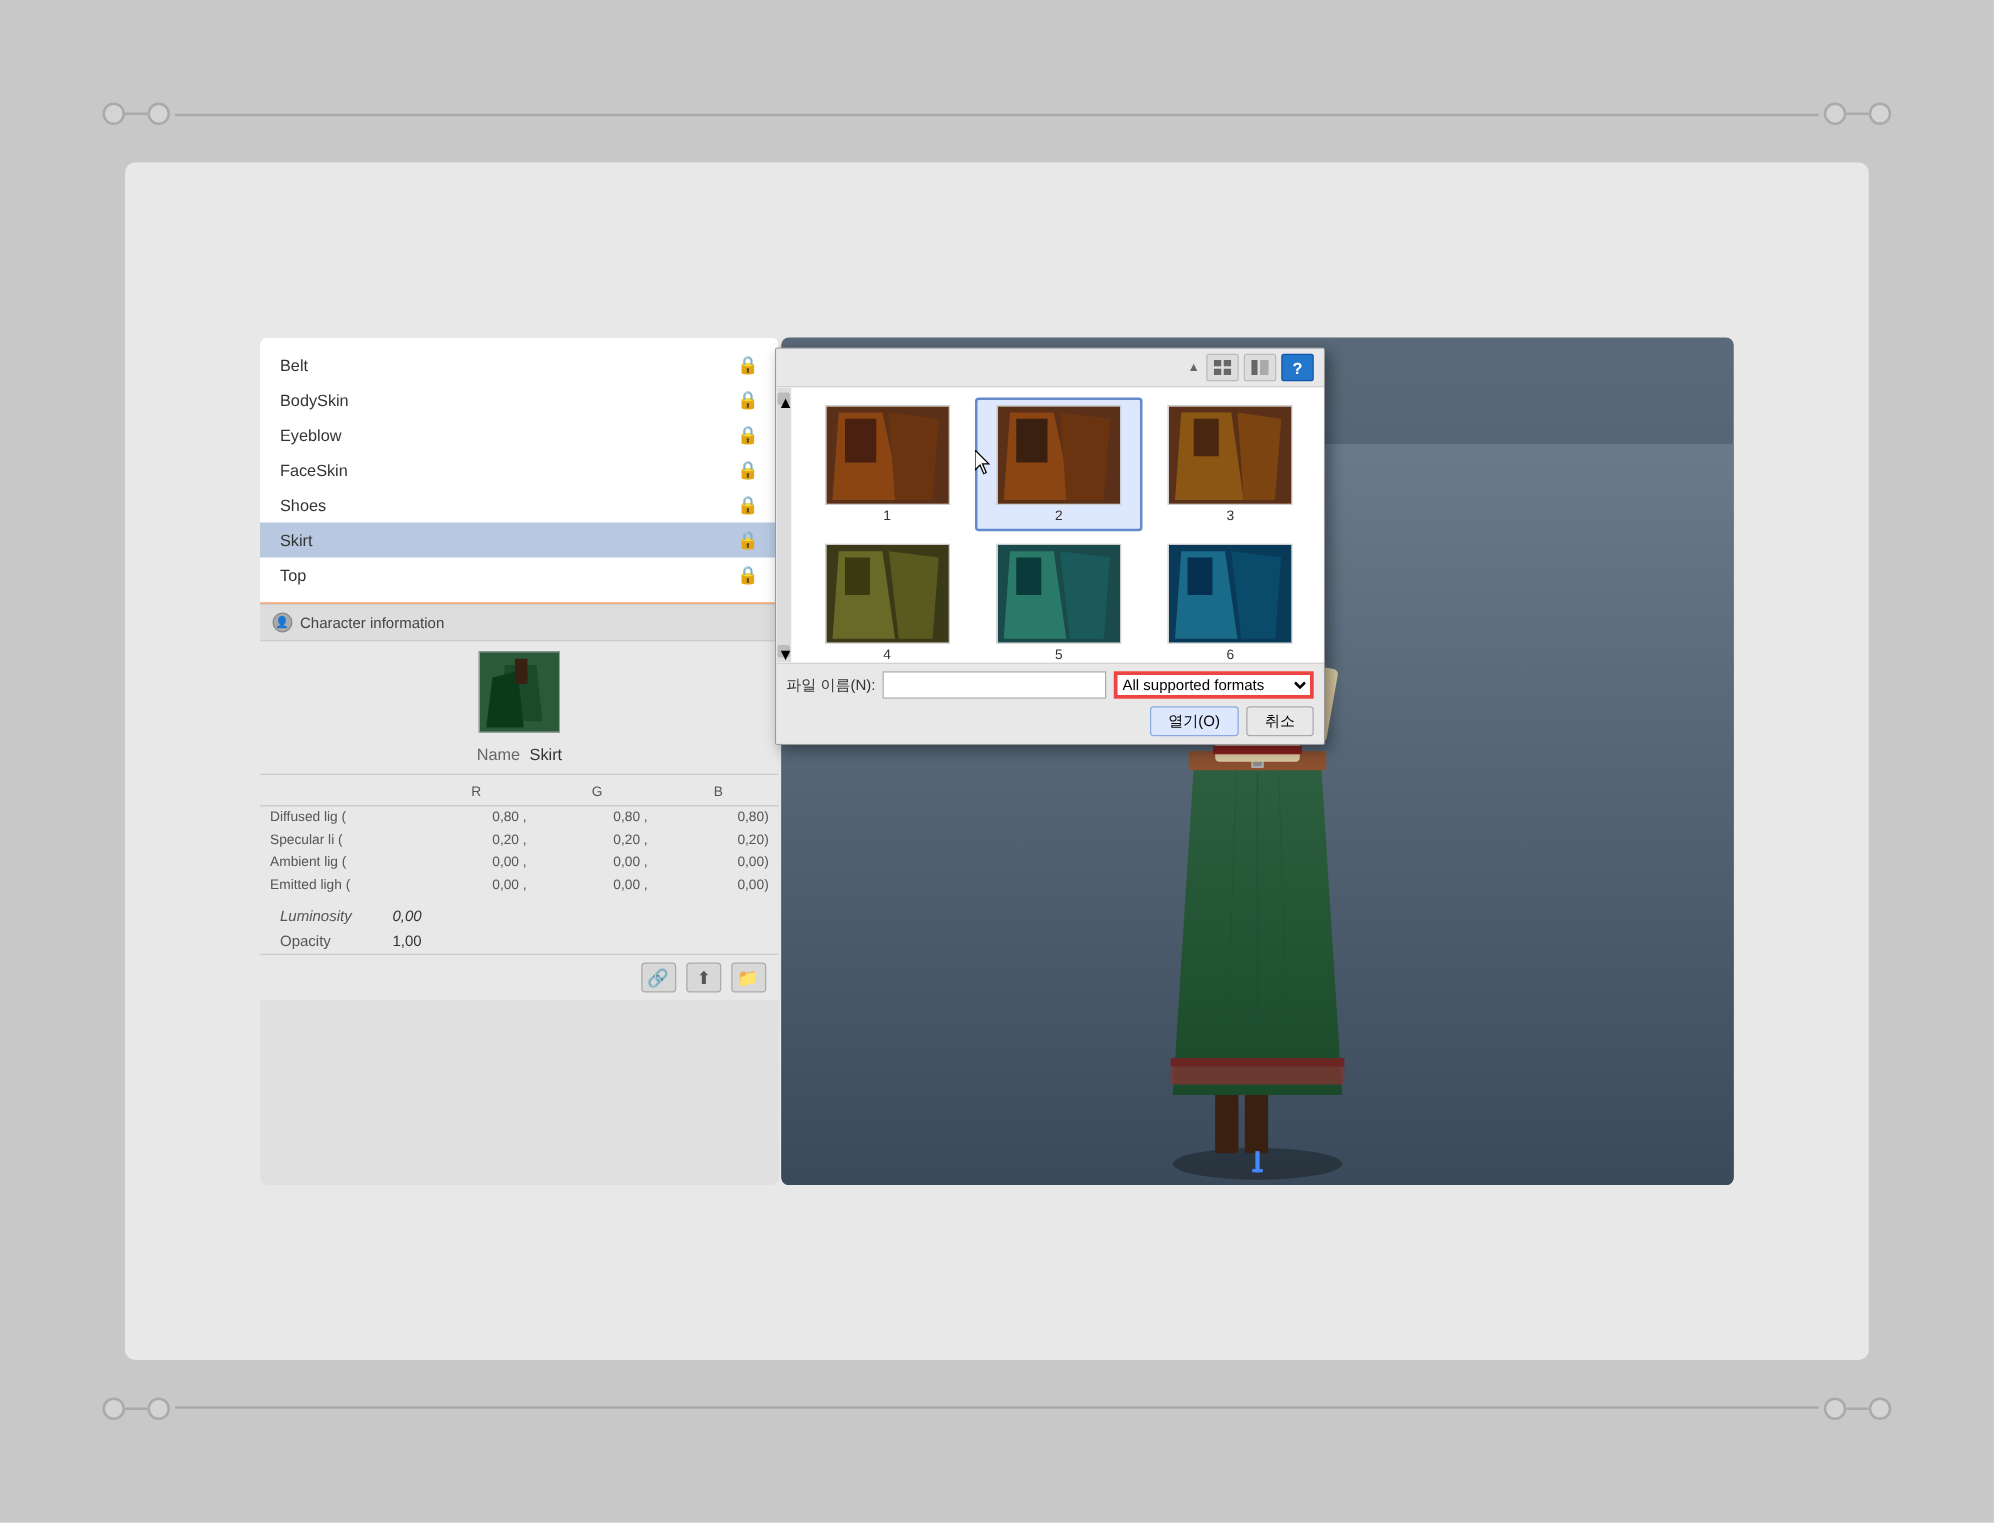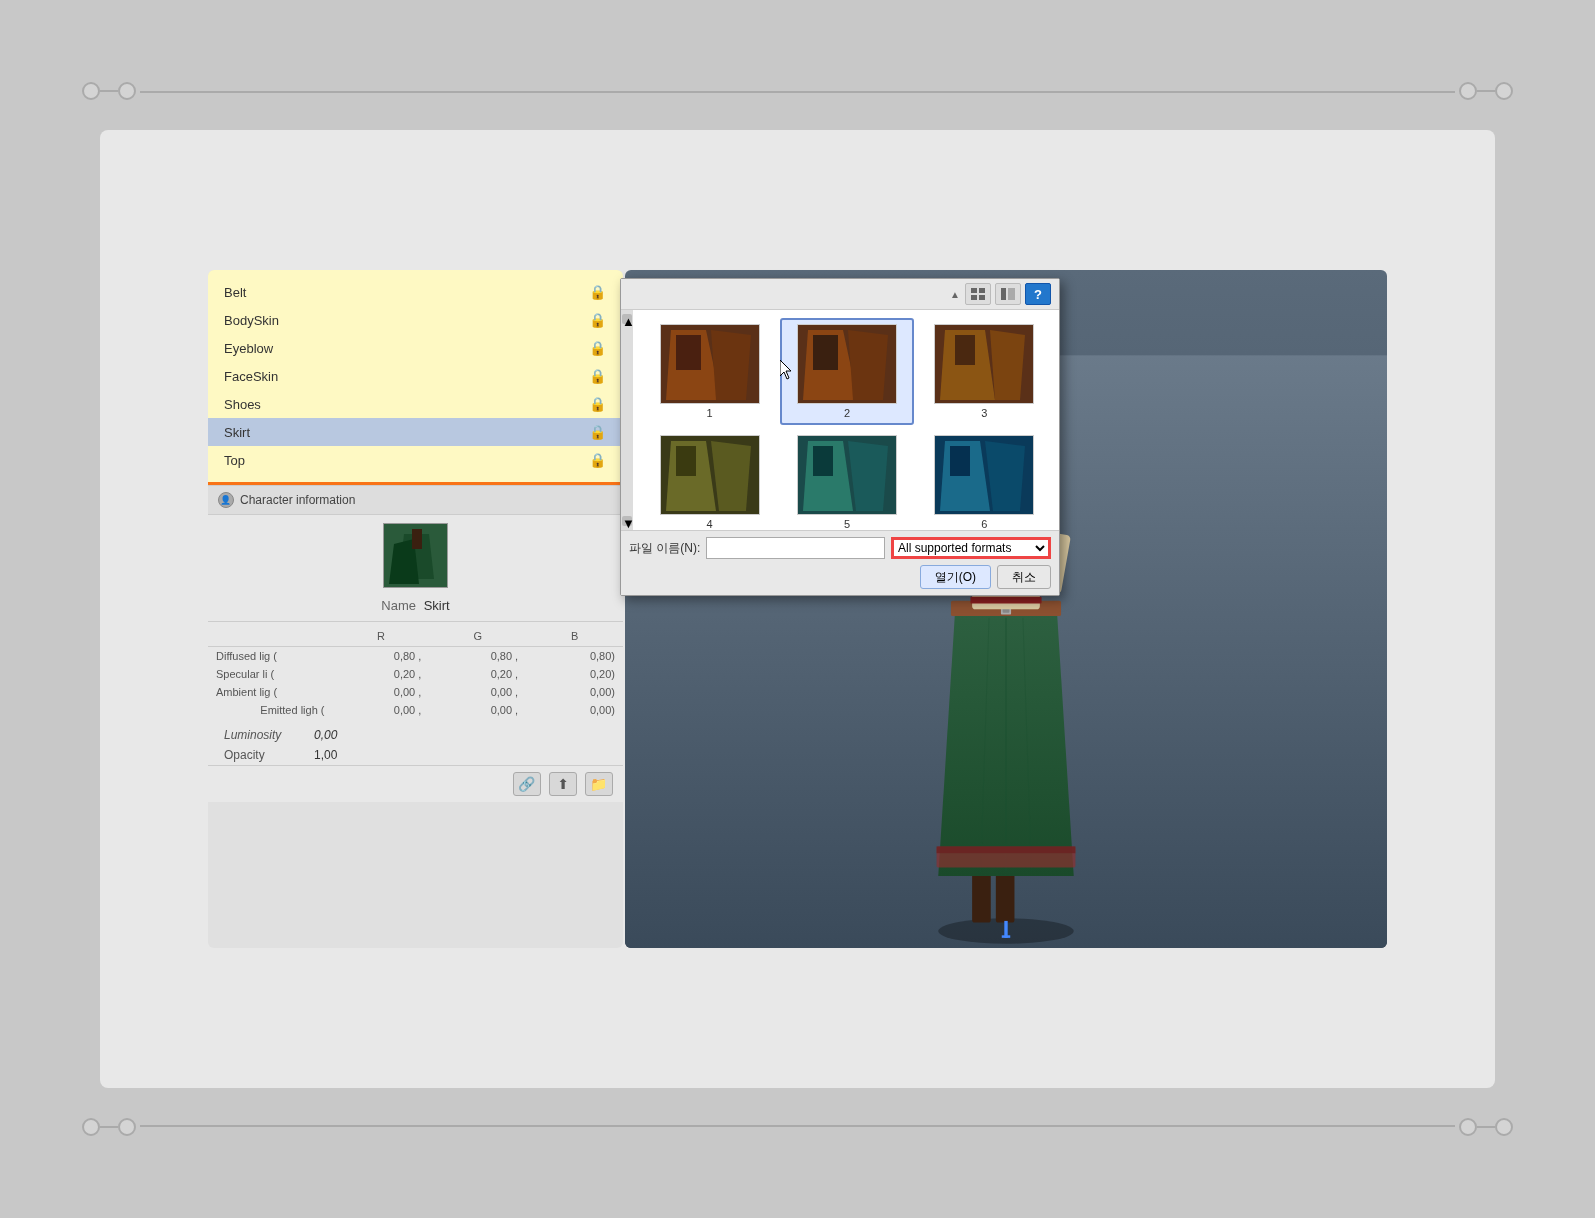--- a/index.html
+++ b/index.html
@@ -298,21 +298,21 @@
   <div style="width:18px;height:18px;border-radius:50%;border:2px solid #aaa;background:#d4d4d4;"></div>
 </div>
 
 <div style="position:absolute;top:91px;left:140px;right:140px;height:2px;background:#aaa;"></div>
 <div style="position:absolute;bottom:91px;left:140px;right:140px;height:2px;background:#aaa;"></div>
 
 <div class="main-area">
 
   <div class="left-panel">
 
-    <div class="parts-list" style="background:#fef9c3;border-bottom:3px solid #f97316;">
+    <div class="parts-list" style="background:#ffffff;border-bottom:1px solid #f97316;">
       <div class="parts-item">
         <span>Belt</span>
         <span class="lock-icon">🔒</span>
       </div>
       <div class="parts-item">
         <span>BodySkin</span>
         <span class="lock-icon">🔒</span>
       </div>
       <div class="parts-item">
         <span>Eyeblow</span>
@@ -379,21 +379,21 @@
             <td style="text-align:right;color:#555;">0,20 ,</td>
             <td style="text-align:right;color:#555;">0,20)</td>
           </tr>
           <tr>
             <td style="font-size:11px;color:#555;text-align:left;padding-left:8px;">Ambient lig (</td>
             <td style="text-align:right;color:#555;">0,00 ,</td>
             <td style="text-align:right;color:#555;">0,00 ,</td>
             <td style="text-align:right;color:#555;">0,00)</td>
           </tr>
           <tr>
-            <td style="font-size:11px;color:#555;text-align:right;padding-left:8px;">Emitted ligh (</td>
+            <td style="font-size:11px;color:#555;text-align:left;padding-left:8px;">Emitted ligh (</td>
             <td style="text-align:right;color:#555;">0,00 ,</td>
             <td style="text-align:right;color:#555;">0,00 ,</td>
             <td style="text-align:right;color:#555;">0,00)</td>
           </tr>
         </tbody>
       </table>
 
       <div class="info-simple-row" style="margin-top:6px;font-style:italic;">
         <span class="label">Luminosity</span>
         <span class="value">0,00</span>

